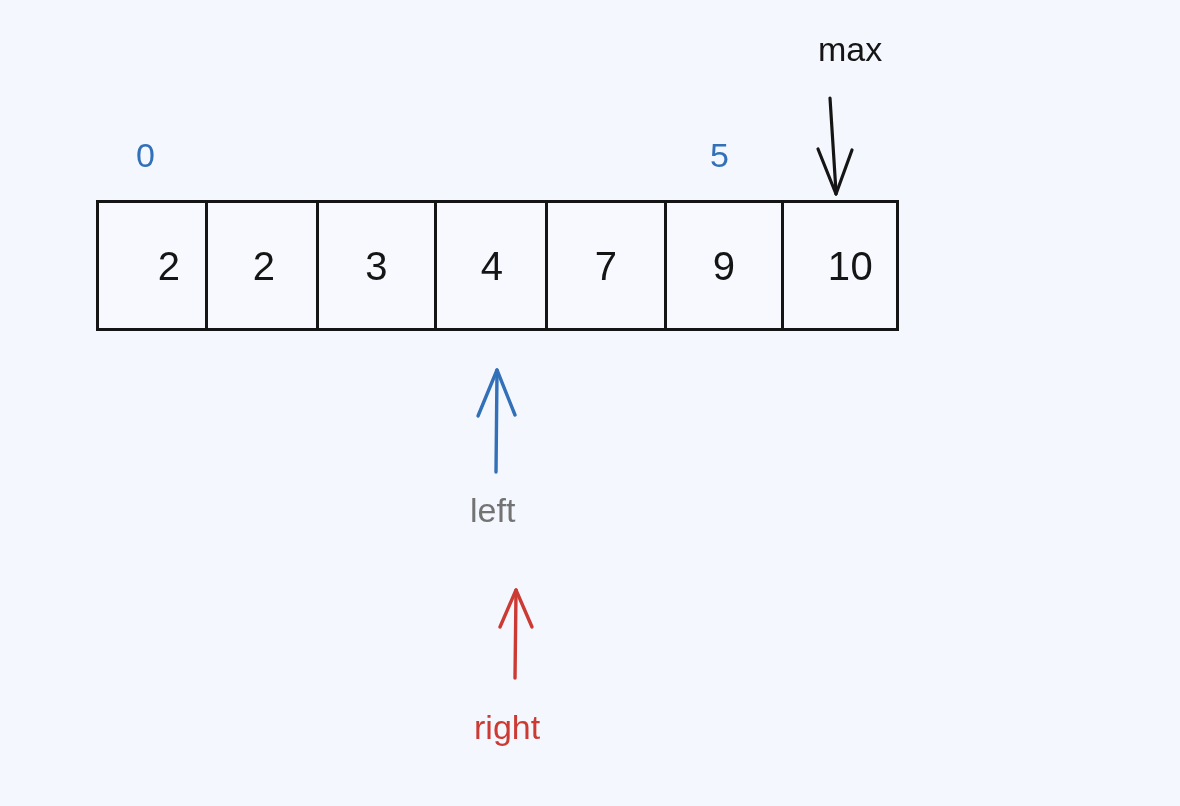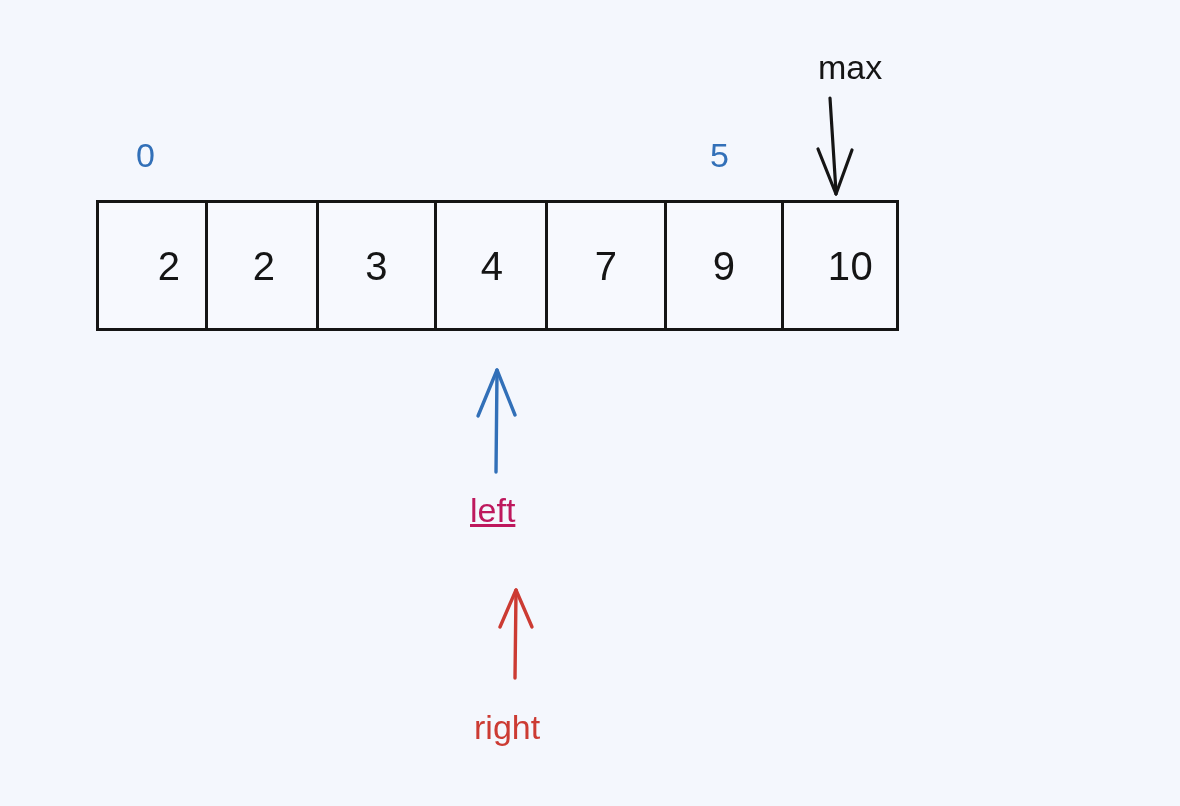--- a/index.html
+++ b/index.html
@@ -71,39 +71,39 @@
   }
 
   
   .pointer-label {
     position: absolute;
     font-size: 34px;
     line-height: 1;
     white-space: nowrap;
   }
   .pointer-label.black { color: #151515; }
-  .pointer-label.blue  { color: #be185d; text-decoration: underline; }
+  .pointer-label.blue  { color: #737373; }
   .pointer-label.red   { color: #cc3b33; margin-top: 12px; }
 
   
   .arrow-svg {
     position: absolute;
     overflow: visible;
   }
 </style>
 </head>
 <body>
 
 <div id="canvas">
 
   <div class="index-label" style="left:136px; top:138px;">0</div>
 
   <div class="index-label" style="left:710px; top:138px;">5</div>
 
-  <div class="pointer-label black" style="left:818px; top:50px;">max</div>
+  <div class="pointer-label black" style="left:818px; top:32px;">max</div>
 
   <svg class="arrow-svg" style="left:0; top:0;" width="1180" height="806">
     <line x1="830" y1="98" x2="836" y2="192" stroke="#151515" stroke-width="3.2" stroke-linecap="round"></line>
     <line x1="836" y1="194" x2="818" y2="149" stroke="#151515" stroke-width="3.2" stroke-linecap="round"></line>
     <line x1="836" y1="194" x2="852" y2="150" stroke="#151515" stroke-width="3.2" stroke-linecap="round"></line>
   </svg>
 
   <div class="array-box">
     <div class="cell c0">
       <span class="cell-value">2</span>

